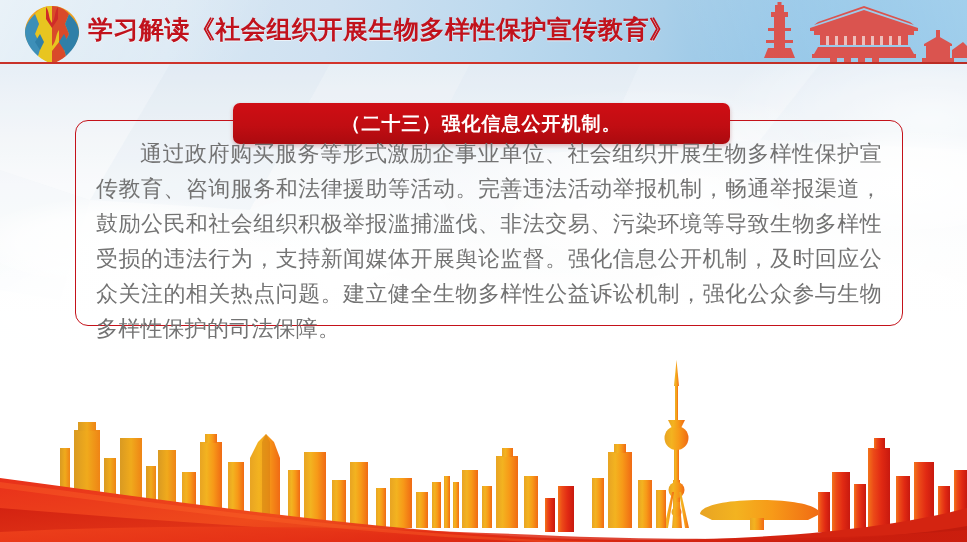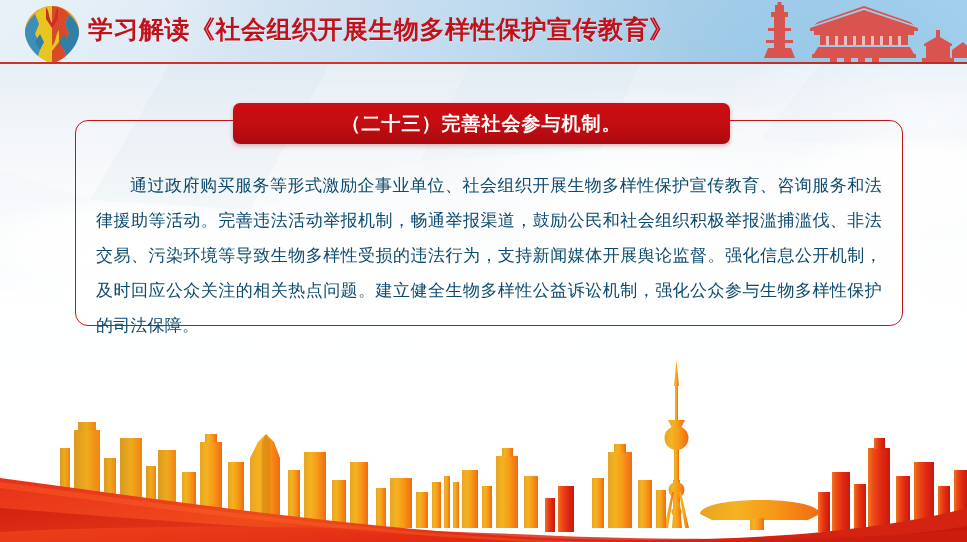--- a/index.html
+++ b/index.html
@@ -76,22 +76,22 @@
     background:linear-gradient(180deg,#cf0d14 0%,#c10d12 55%,#ab0a0f 100%);
     border-radius:7px;
     box-shadow:0 2px 4px rgba(140,10,15,.28);
     display:flex;align-items:center;justify-content:center;
   }
   .banner-text{
     color:#ffffff;font-size:19px;font-weight:bold;letter-spacing:1px;
     white-space:nowrap;
   }
   .body-text{
-    position:absolute;left:96px;top:168px;width:786px;
-    font-size:17px;line-height:35px;color:#0c4a6e;
+    position:absolute;left:96px;top:136px;width:786px;
+    font-size:22px;line-height:35px;color:#737373;
     text-align:justify;text-justify:inter-ideograph;
     letter-spacing:.2px;
   }
   .body-text p{margin:0;text-indent:2em;}
 
   
   .footer{
     position:absolute;left:0;top:330px;width:967px;height:212px;overflow:hidden;
   }
 </style>
@@ -192,21 +192,21 @@
       </g>
     </svg>
 
     <div class="title">学习解读《社会组织开展生物多样性保护宣传教育》</div>
     <div class="header-line"></div>
   </div>
 
   <div class="content-box"></div>
 
   <div class="banner">
-    <span class="banner-text">（二十三）完善社会参与机制。</span>
+    <span class="banner-text">（二十三）强化信息公开机制。</span>
   </div>
 
   <div class="body-text">
     <p>通过政府购买服务等形式激励企事业单位、社会组织开展生物多样性保护宣传教育、咨询服务和法律援助等活动。完善违法活动举报机制，畅通举报渠道，鼓励公民和社会组织积极举报滥捕滥伐、非法交易、污染环境等导致生物多样性受损的违法行为，支持新闻媒体开展舆论监督。强化信息公开机制，及时回应公众关注的相关热点问题。建立健全生物多样性公益诉讼机制，强化公众参与生物多样性保护的司法保障。</p>
   </div>
 
   <div class="footer">
     <svg style="position:absolute;left:0;top:0;width:967px;height:212px;" viewBox="0 0 967 212" preserveAspectRatio="none">
       <defs>
         <linearGradient id="goldG" x1="0" y1="0" x2="1" y2="0">

